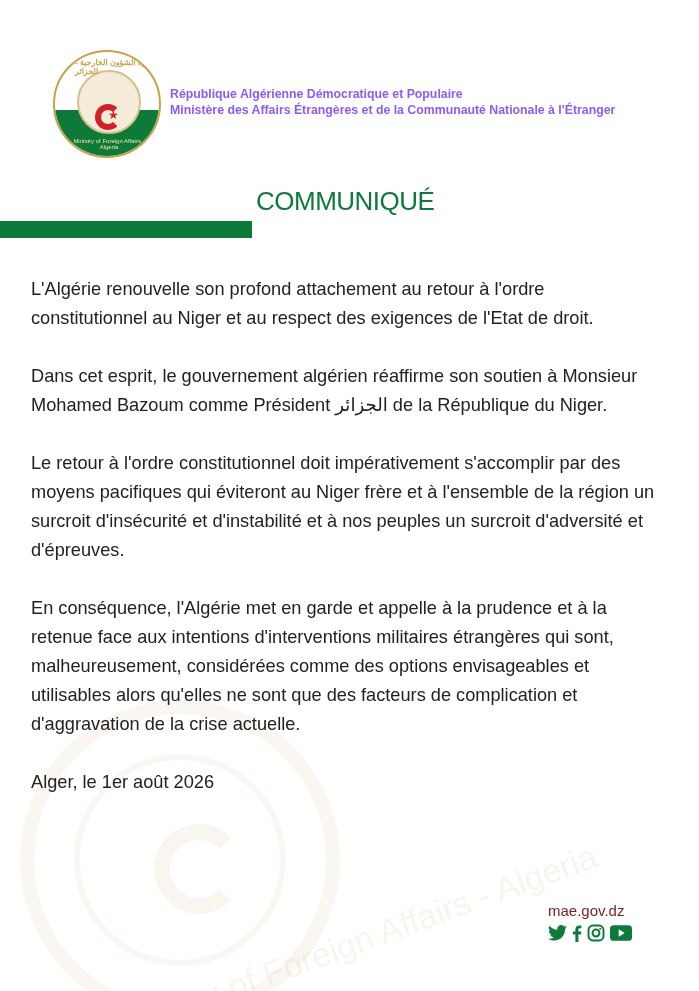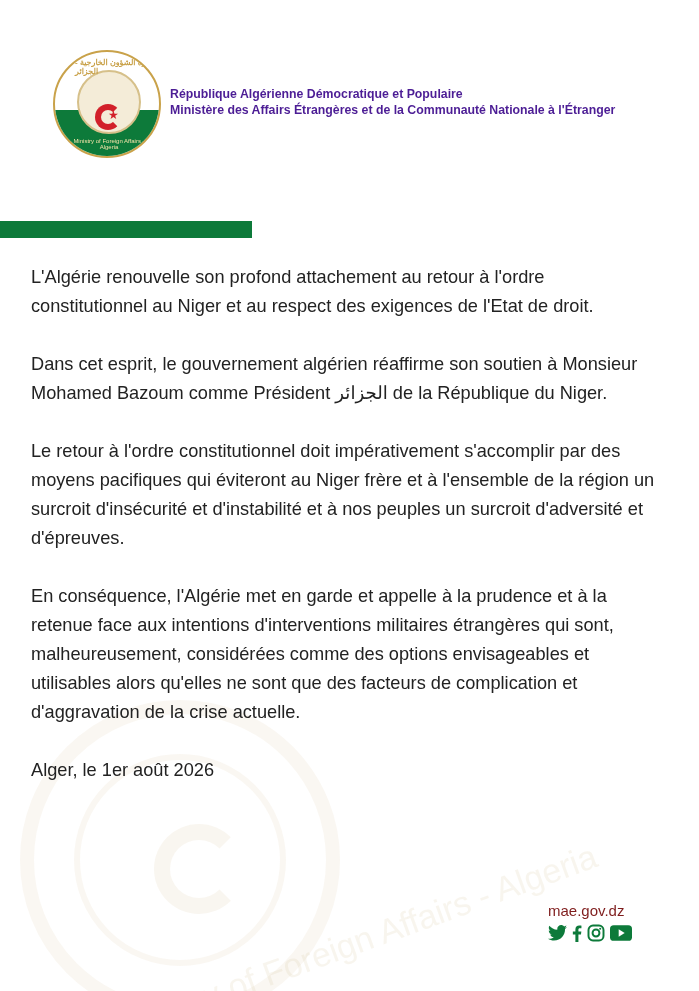--- a/index.html
+++ b/index.html
@@ -41,35 +41,35 @@
   .logo .star {
     position:absolute; left:53px; top:57px; color:#d2202a; font-size:12px; line-height:12px;
   }
   .logo .arc-text-top {
     position:absolute; left:20px; top:6px; font-size:8px; color:#c9a24a; font-weight:bold;
   }
   .logo .arc-text-bottom {
     position:absolute; left:12px; top:86px; font-size:6px; color:#f3e2a8; width:84px; text-align:center;
   }
   .header-text {
-    position:absolute; left:170px; top:86px; color:#4c1d95; font-weight:bold; font-size:12.3px; line-height:16px;
+    position:absolute; left:170px; top:86px; color:#8b5cf6; font-weight:bold; font-size:12.3px; line-height:16px;
   }
   .green-bar {
     position:absolute; left:0; top:221px; width:252px; height:17px; background:#0d7a3a;
   }
   .title {
     position:absolute; left:256px; top:189px; color:#0d7a3a; line-height:25px;
   }
   .title .l1 { font-size:26px; font-weight:normal; letter-spacing:-0.5px; display:block; }
   .title .l2 { font-size:24px; font-weight:bold; display:block; margin-top:-4px; }
   .body-text {
     position:absolute; left:31px; top:263px; width:630px; color:#222;
     font-size:18.2px; line-height:29px;
   }
-  .body-text p { margin:0 0 29px 0; }
+  .body-text p { margin:12px 0 29px 0; }
   .footer {
     position:absolute; left:548px; top:902px; color:#7f1d1d; font-size:15px;
   }
   .socials { position:absolute; left:548px; top:924px; display:flex; gap:5px; align-items:center; }
   .socials svg { display:block; }
 </style>
 </head>
 <body>
 
 <div class="watermark">
@@ -87,20 +87,21 @@
   <div class="arc-text-bottom">Ministry of Foreign Affairs - Algeria</div>
 </div>
 
 <div class="header-text">
   <div>République Algérienne Démocratique et Populaire</div>
   <div>Ministère des Affairs Étrangères et de la Communauté Nationale à l'Étranger</div>
 </div>
 
 <div class="green-bar"></div>
 <div class="title">
+  <span class="l1">COMMUNIQUÉ</span>
 </div>
 
 <div class="body-text">
   <p> L'Algérie renouvelle son profond attachement au retour à l'ordre constitutionnel au Niger et au respect des exigences de l'Etat de droit.</p>
   <p>Dans cet esprit, le gouvernement algérien réaffirme son soutien à Monsieur Mohamed Bazoum comme Président الجزائر de la République du Niger.</p>
   <p>Le retour à l'ordre constitutionnel doit impérativement s'accomplir par des moyens pacifiques qui éviteront au Niger frère et à l'ensemble de la région un surcroit d'insécurité et d'instabilité et à nos peuples un surcroit d'adversité et d'épreuves.</p>
   <p>En conséquence, l'Algérie met en garde et appelle à la prudence et à la retenue face aux intentions d'interventions militaires étrangères qui sont, malheureusement, considérées comme des options envisageables et utilisables alors qu'elles ne sont que des facteurs de complication et d'aggravation de la crise actuelle.</p>
   <p>Alger, le 1er août 2026</p>
 </div>
 

